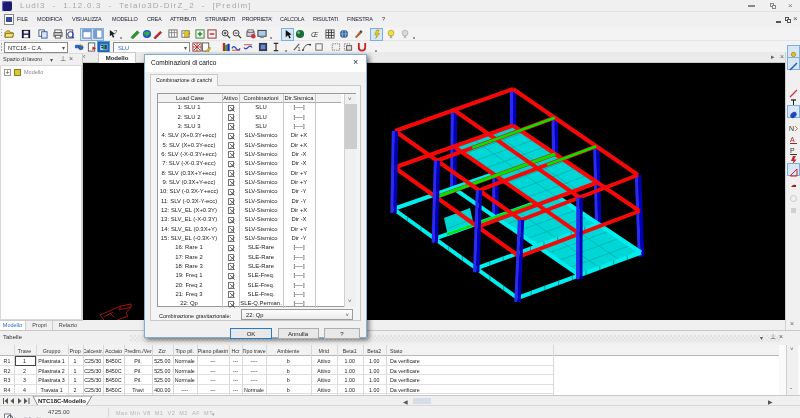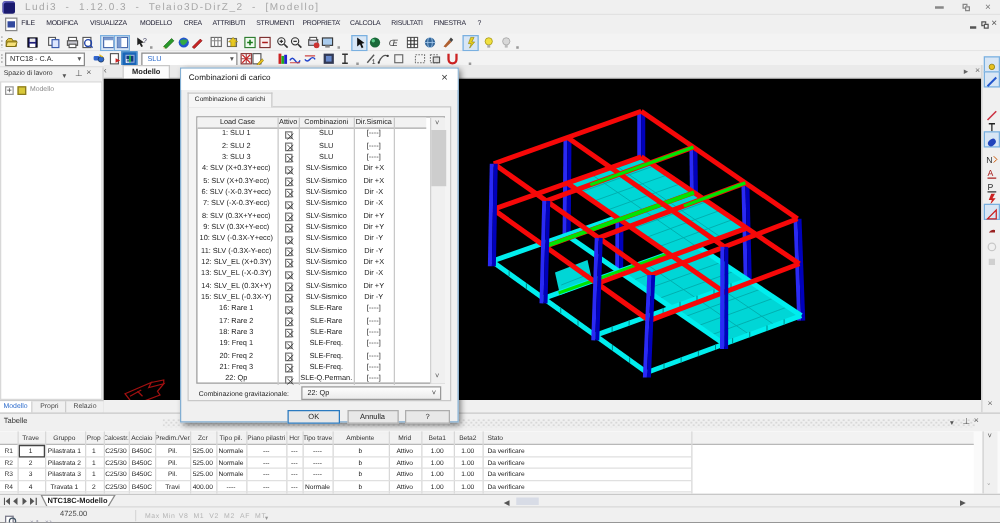--- a/index.html
+++ b/index.html
@@ -4,21 +4,21 @@
 *{margin:0;padding:0;box-sizing:border-box}
 body{width:800px;height:418px;position:relative;font-family:"Liberation Sans",sans-serif;background:#f0f0f0;overflow:hidden}
 .abs{position:absolute}
 .ic{position:absolute;width:11px;height:11px;font-size:9px;line-height:11px;text-align:center}
 .sep{position:absolute;width:1px;background:#d8d8d8}
 </style></head>
 <body>
 
 <div class="abs" style="left:0;top:0;width:800px;height:12px;background:#f0f0f0;border-bottom:1px solid #e2e2e2">
  <div class="abs" style="left:2px;top:1px;width:10px;height:10px;background:#1a1a6e;border-radius:2px;box-shadow:inset 1px 1px 0 #6666c8"></div>
- <div class="abs" style="left:20px;top:1px;font-size:8px;letter-spacing:1.2px;color:#a6a6a6;white-space:pre">Ludi3  -  1.12.0.3  -  Telaio3D-DirZ_2  -  [Modello]</div>
+ <div class="abs" style="left:20px;top:1px;font-size:8px;letter-spacing:1.2px;color:#a6a6a6;white-space:pre">Ludi3  -  1.12.0.3  -  Telaio3D-DirZ_2  -  [Predim]</div>
  <div class="abs" style="left:748px;top:5px;width:7px;height:1.5px;background:#888"></div>
  <div class="abs" style="left:770px;top:3px;width:4px;height:4px;border:1px solid #888"></div>
  <div class="abs" style="left:772px;top:5px;width:4px;height:4px;border:1px solid #888;background:#f0f0f0"></div>
  <div class="abs" style="left:788px;top:1px;font-size:8px;color:#777">×</div>
 </div>
 <div class="abs" style="left:0;top:12px;width:800px;height:15px;background:#f0f0f0">
     <div class="abs" style="left:4px;top:2px;width:10px;height:11px;background:#fff;border:1px solid #888">
       <div style="width:6px;height:5px;margin:2px auto;background:#334a9e"></div>
     </div>
     <div class="abs" style="left:17px;top:4px;font-size:5.5px;letter-spacing:-0.2px;color:#1c1c30">FILE</div>

